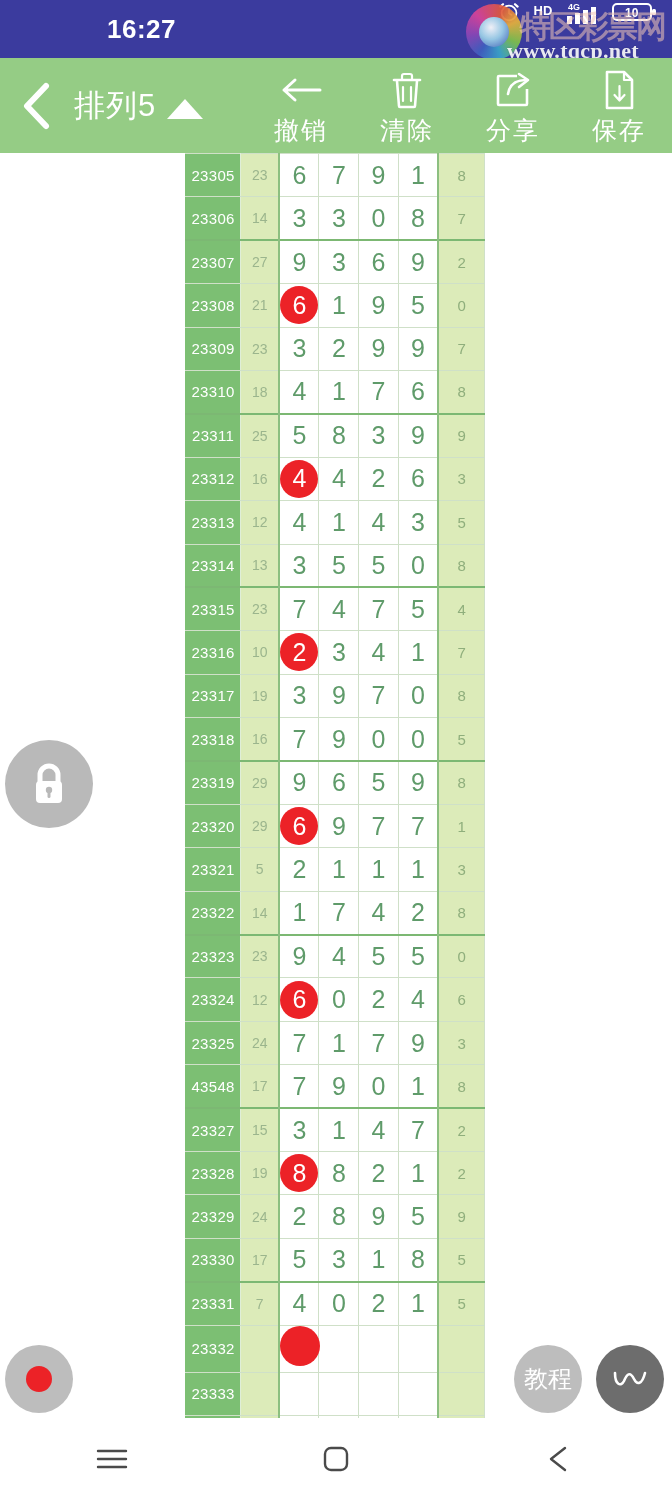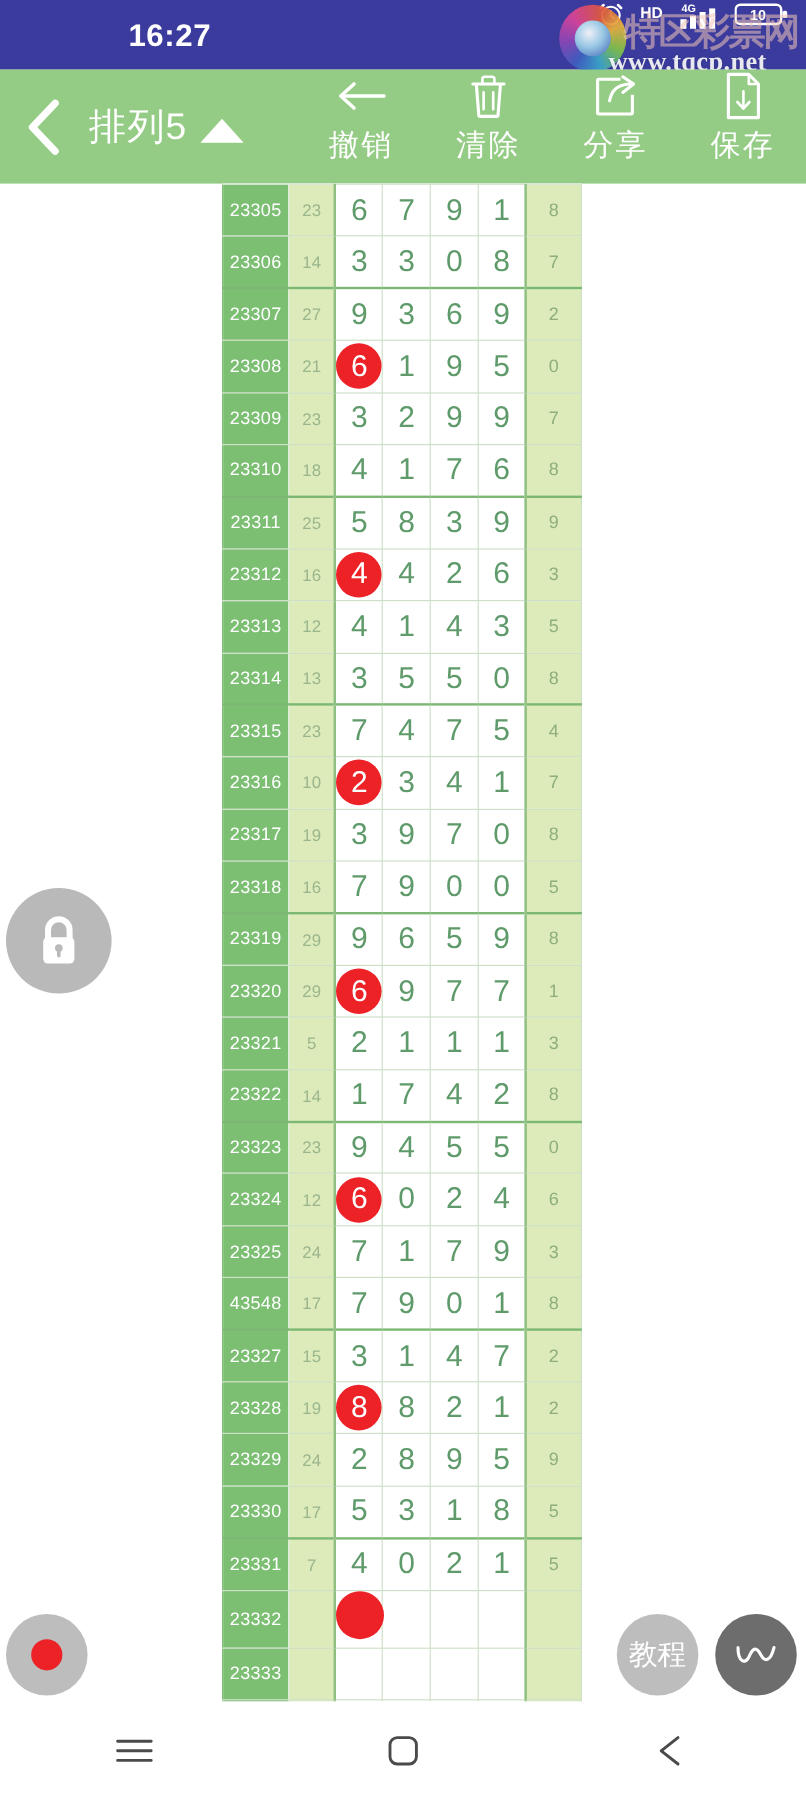--- a/index.html
+++ b/index.html
@@ -72,21 +72,21 @@
   }
   .title-txt { color:#fff; font-size:31px; font-weight:500; letter-spacing:1px; }
   .tri-up {
     width:0;height:0;border-left:18px solid transparent;border-right:18px solid transparent;
     border-bottom:20px solid #fff; margin-top:6px;
   }
   .tools { position:absolute; right:0; top:0; display:flex; height:95px; }
   .tool {
     width:106px; height:115px;
     display:flex; flex-direction:column; align-items:center; justify-content:flex-start;
-    gap:2px;font-family:Liberation Mono, monospace;
+    padding-top:10px; gap:2px;font-family:Liberation Mono, monospace;
   }
   .tool-ico { height:44px; display:flex; align-items:center; justify-content:center; }
   .tool-lbl { color:#fff; font-size:25px; letter-spacing:2px; }
 
   
   .table-clip {
     position:absolute; left:185px; top:153px;
     width:300px; height:1265px; overflow:hidden;
     background:#fff;
   }

